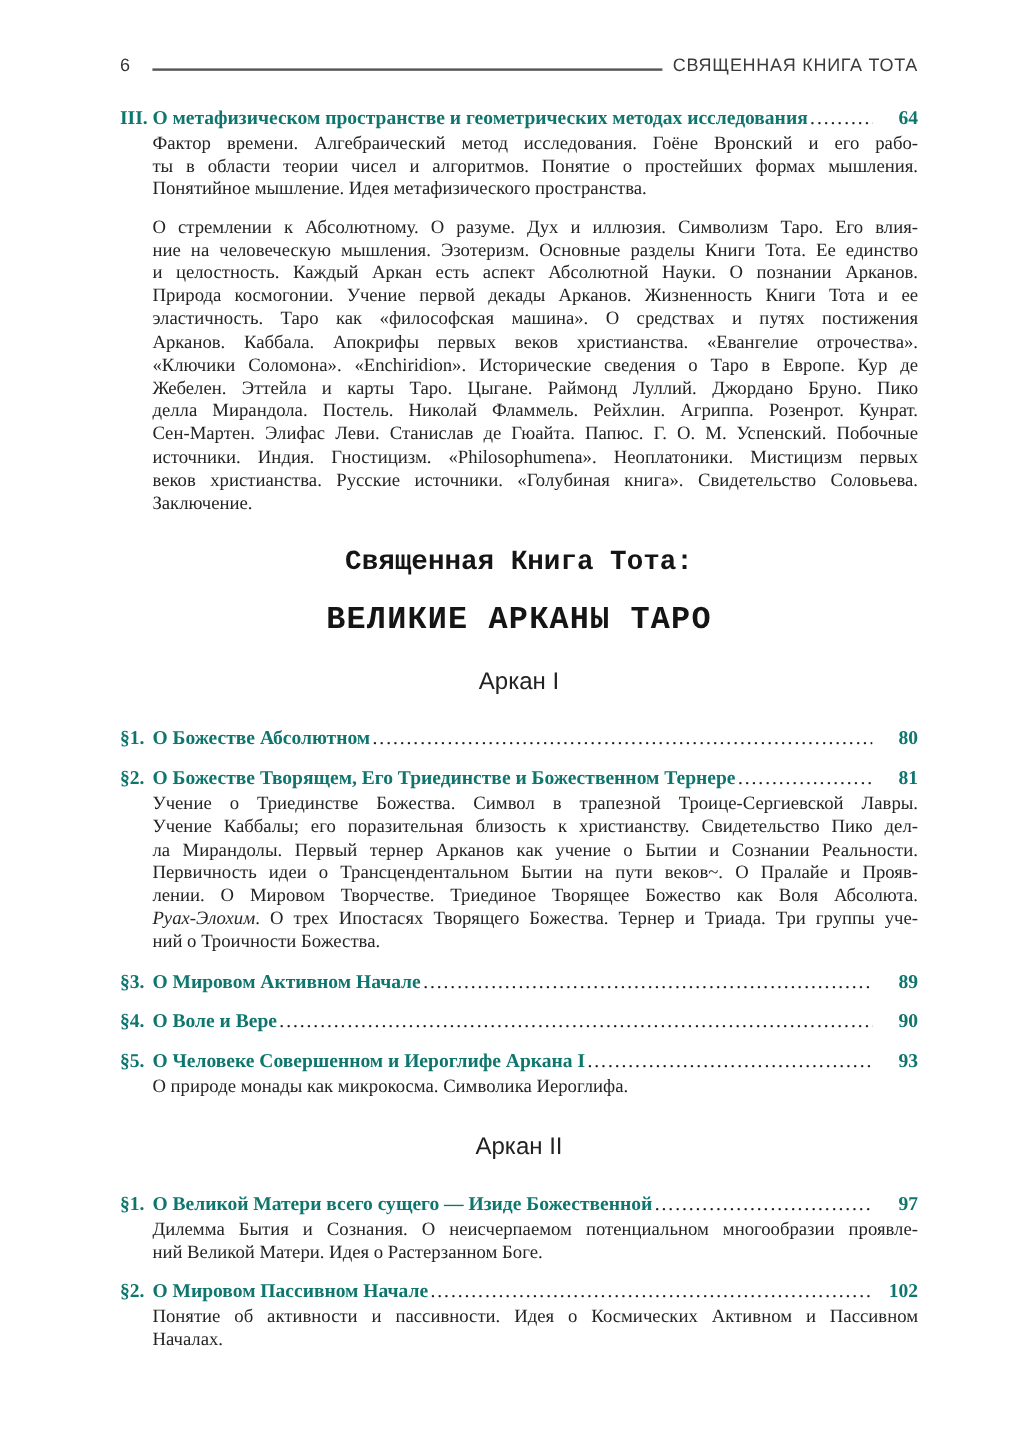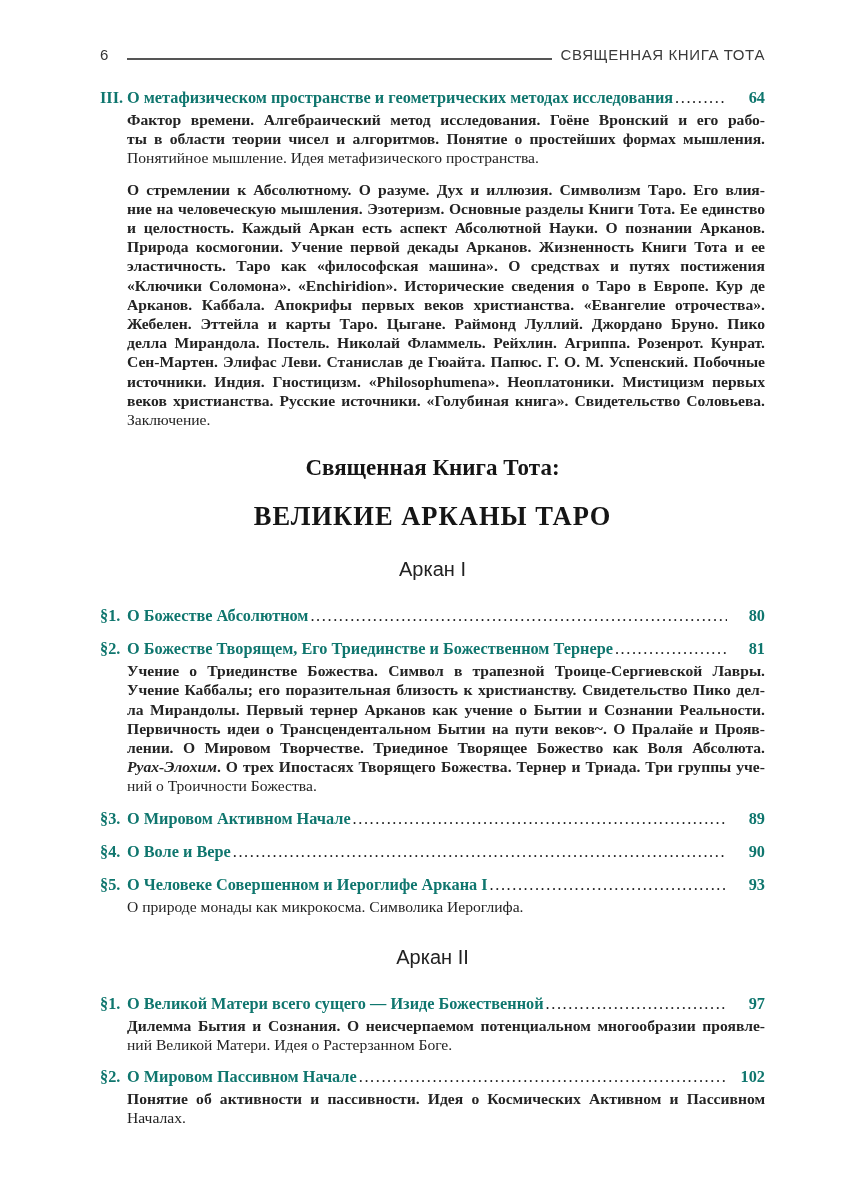--- a/index.html
+++ b/index.html
@@ -39,26 +39,26 @@
   }
   .leader::after {
     content: "....................................................................................................................................";
   }
   .pagecol { flex-shrink: 0; min-width: 26px; padding-left: 12px; text-align: right; }
 
   .desc {
     margin-left: 27px; margin-top: 2px;
     font-size: 15.6px; line-height: 19.2px; color: #242424;
   }
-  .desc .jl { text-align: justify; text-align-last: justify; font-weight: bold; }
+  .desc .jl { text-align: justify; text-align-last: justify; }
   .desc .ll { text-align: left; }
   .it { font-style: italic; }
 
   
-  .book-title { text-align: center; margin-top: 26px; margin-bottom: 26px; color: #151515; }
+  .book-title { text-align: center; margin-top: 26px; margin-bottom: 26px; color: #151515; font-family: Liberation Mono, monospace; }
   .book-title .t1 { font-size: 23px; font-weight: bold; }
   .book-title .t2 { font-size: 26.5px; font-weight: bold; letter-spacing: 1px; margin-top: 20px; }
 
   
   .arcan-heading {
     text-align: center;
     font-family: "Liberation Sans", sans-serif;
     font-size: 20px; color: #222;
     margin-bottom: 24px;
   }
@@ -89,22 +89,22 @@
     </div>
   </div>
 
   <div class="toc-entry">
     <div class="desc">
       <div class="jl">О стремлении к Абсолютному. О разуме. Дух и иллюзия. Символизм Таро. Его влия-</div>
       <div class="jl">ние на человеческую мышления. Эзотеризм. Основные разделы Книги Тота. Ее единство</div>
       <div class="jl">и целостность. Каждый Аркан есть аспект Абсолютной Науки. О познании Арканов.</div>
       <div class="jl">Природа космогонии. Учение первой декады Арканов. Жизненность Книги Тота и ее</div>
       <div class="jl">эластичность. Таро как «философская машина». О средствах и путях постижения</div>
+      <div class="jl">Арканов. Каббала. Апокрифы первых веков христианства. «Евангелие отрочества».</div>
       <div class="jl">«Ключики Соломона». «Enchiridion». Исторические сведения о Таро в Европе. Кур де</div>
-      <div class="jl">Арканов. Каббала. Апокрифы первых веков христианства. «Евангелие отрочества».</div>
       <div class="jl">Жебелен. Эттейла и карты Таро. Цыгане. Раймонд Луллий. Джордано Бруно. Пико</div>
       <div class="jl">делла Мирандола. Постель. Николай Фламмель. Рейхлин. Агриппа. Розенрот. Кунрат.</div>
       <div class="jl">Сен-Мартен. Элифас Леви. Станислав де Гюайта. Папюс. Г. О. М. Успенский. Побочные</div>
       <div class="jl">источники. Индия. Гностицизм. «Philosophumena». Неоплатоники. Мистицизм первых</div>
       <div class="jl">веков христианства. Русские источники. «Голубиная книга». Свидетельство Соловьева.</div>
       <div class="ll">Заключение.</div>
     </div>
   </div>
 
   <div class="book-title">

